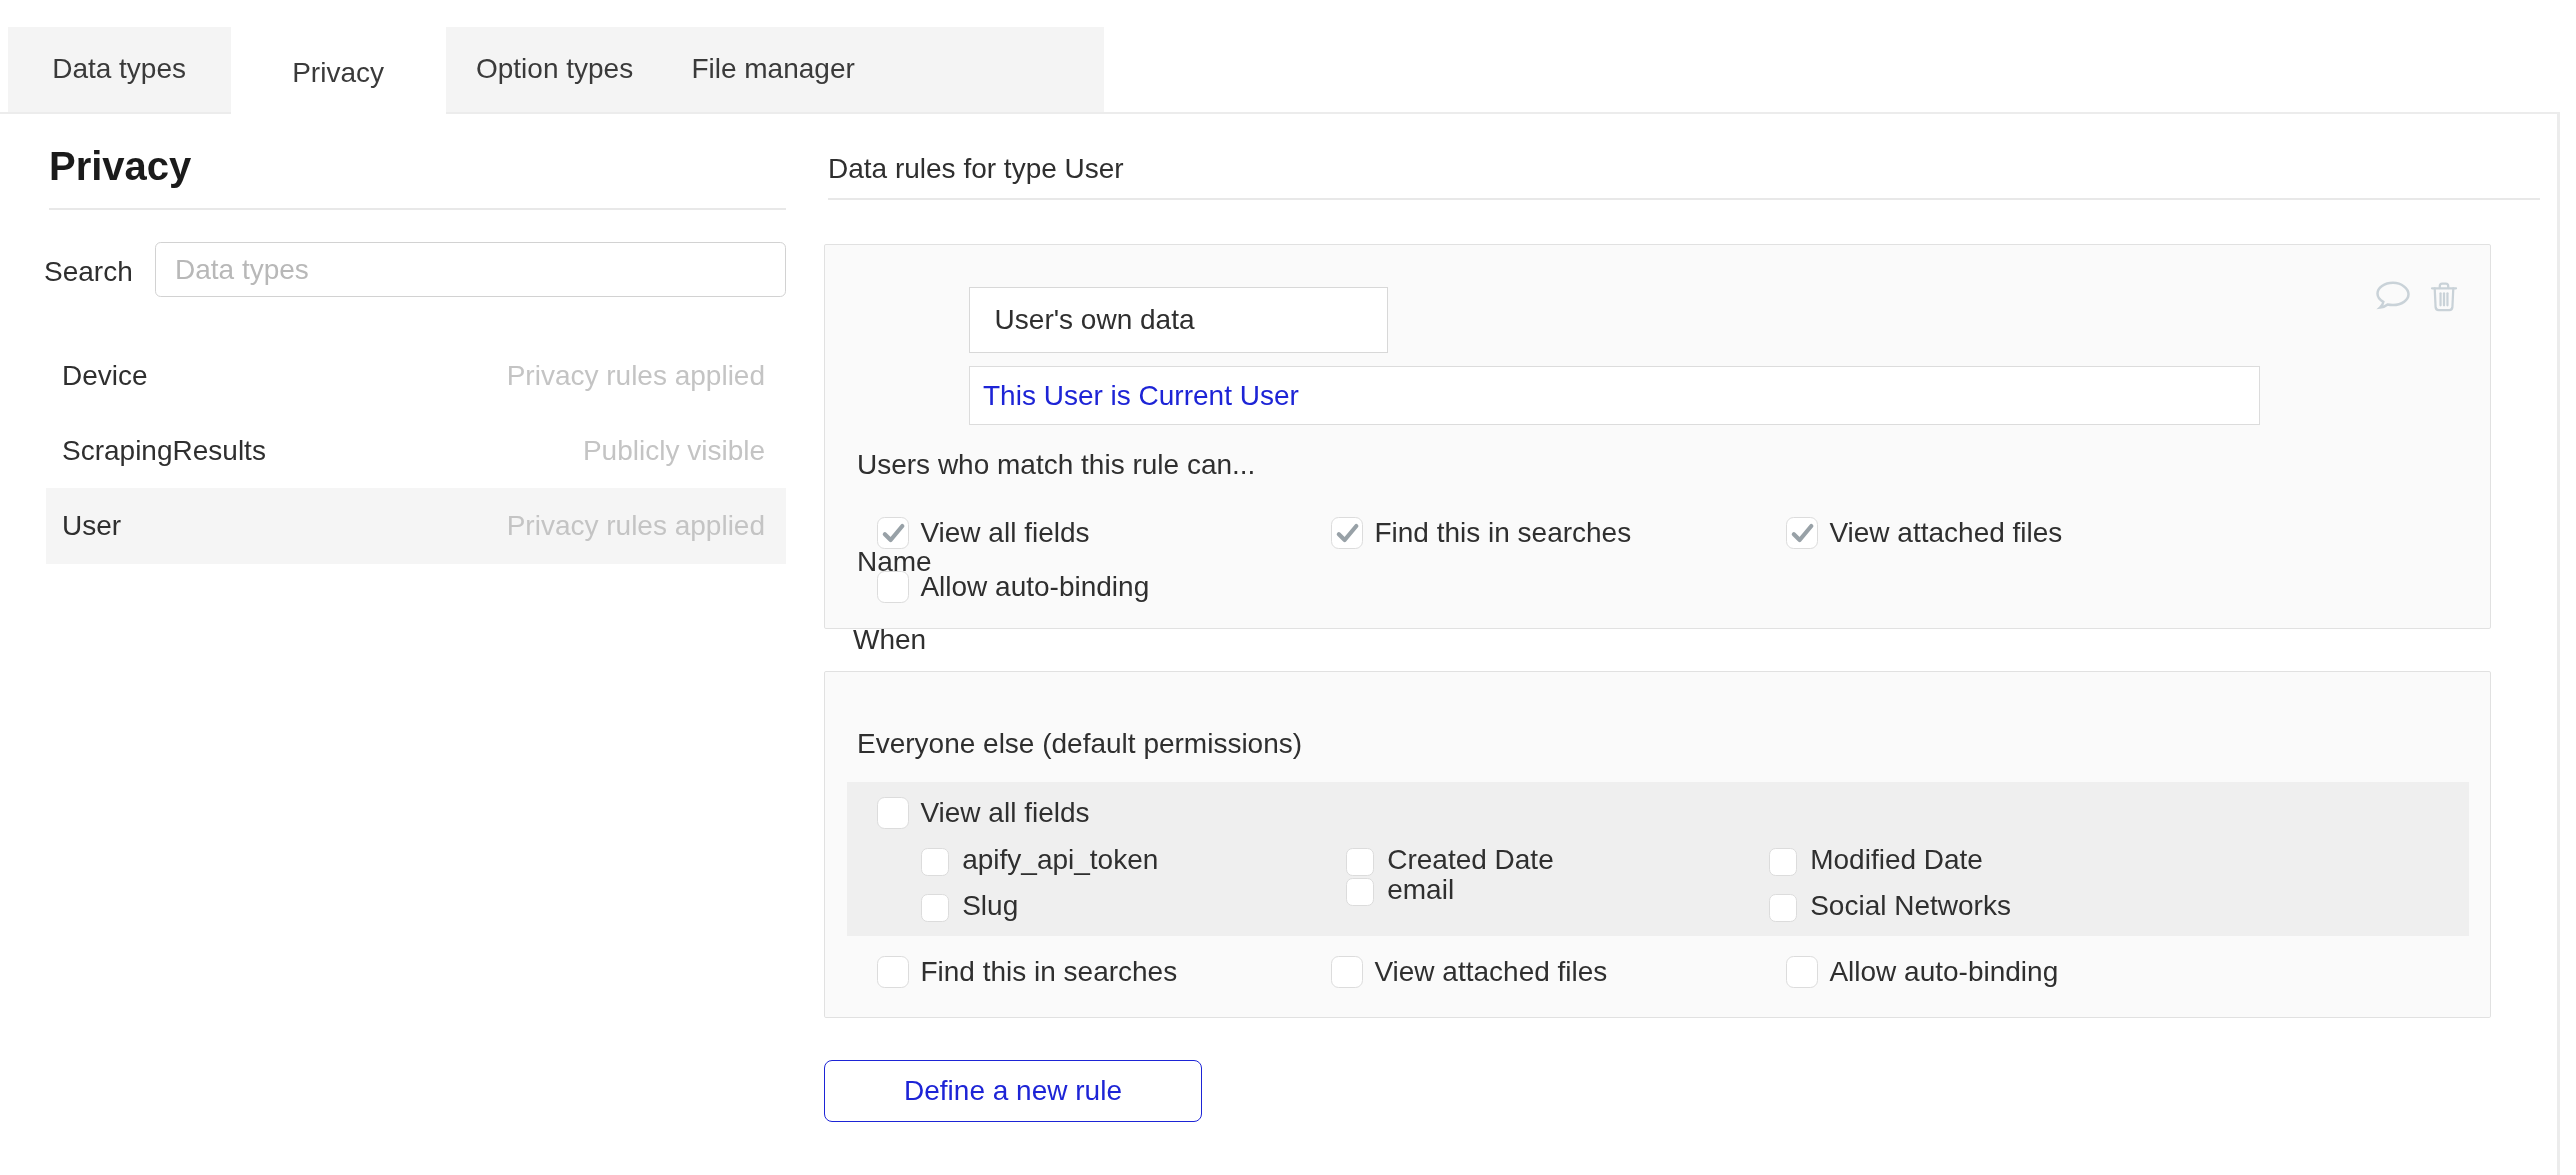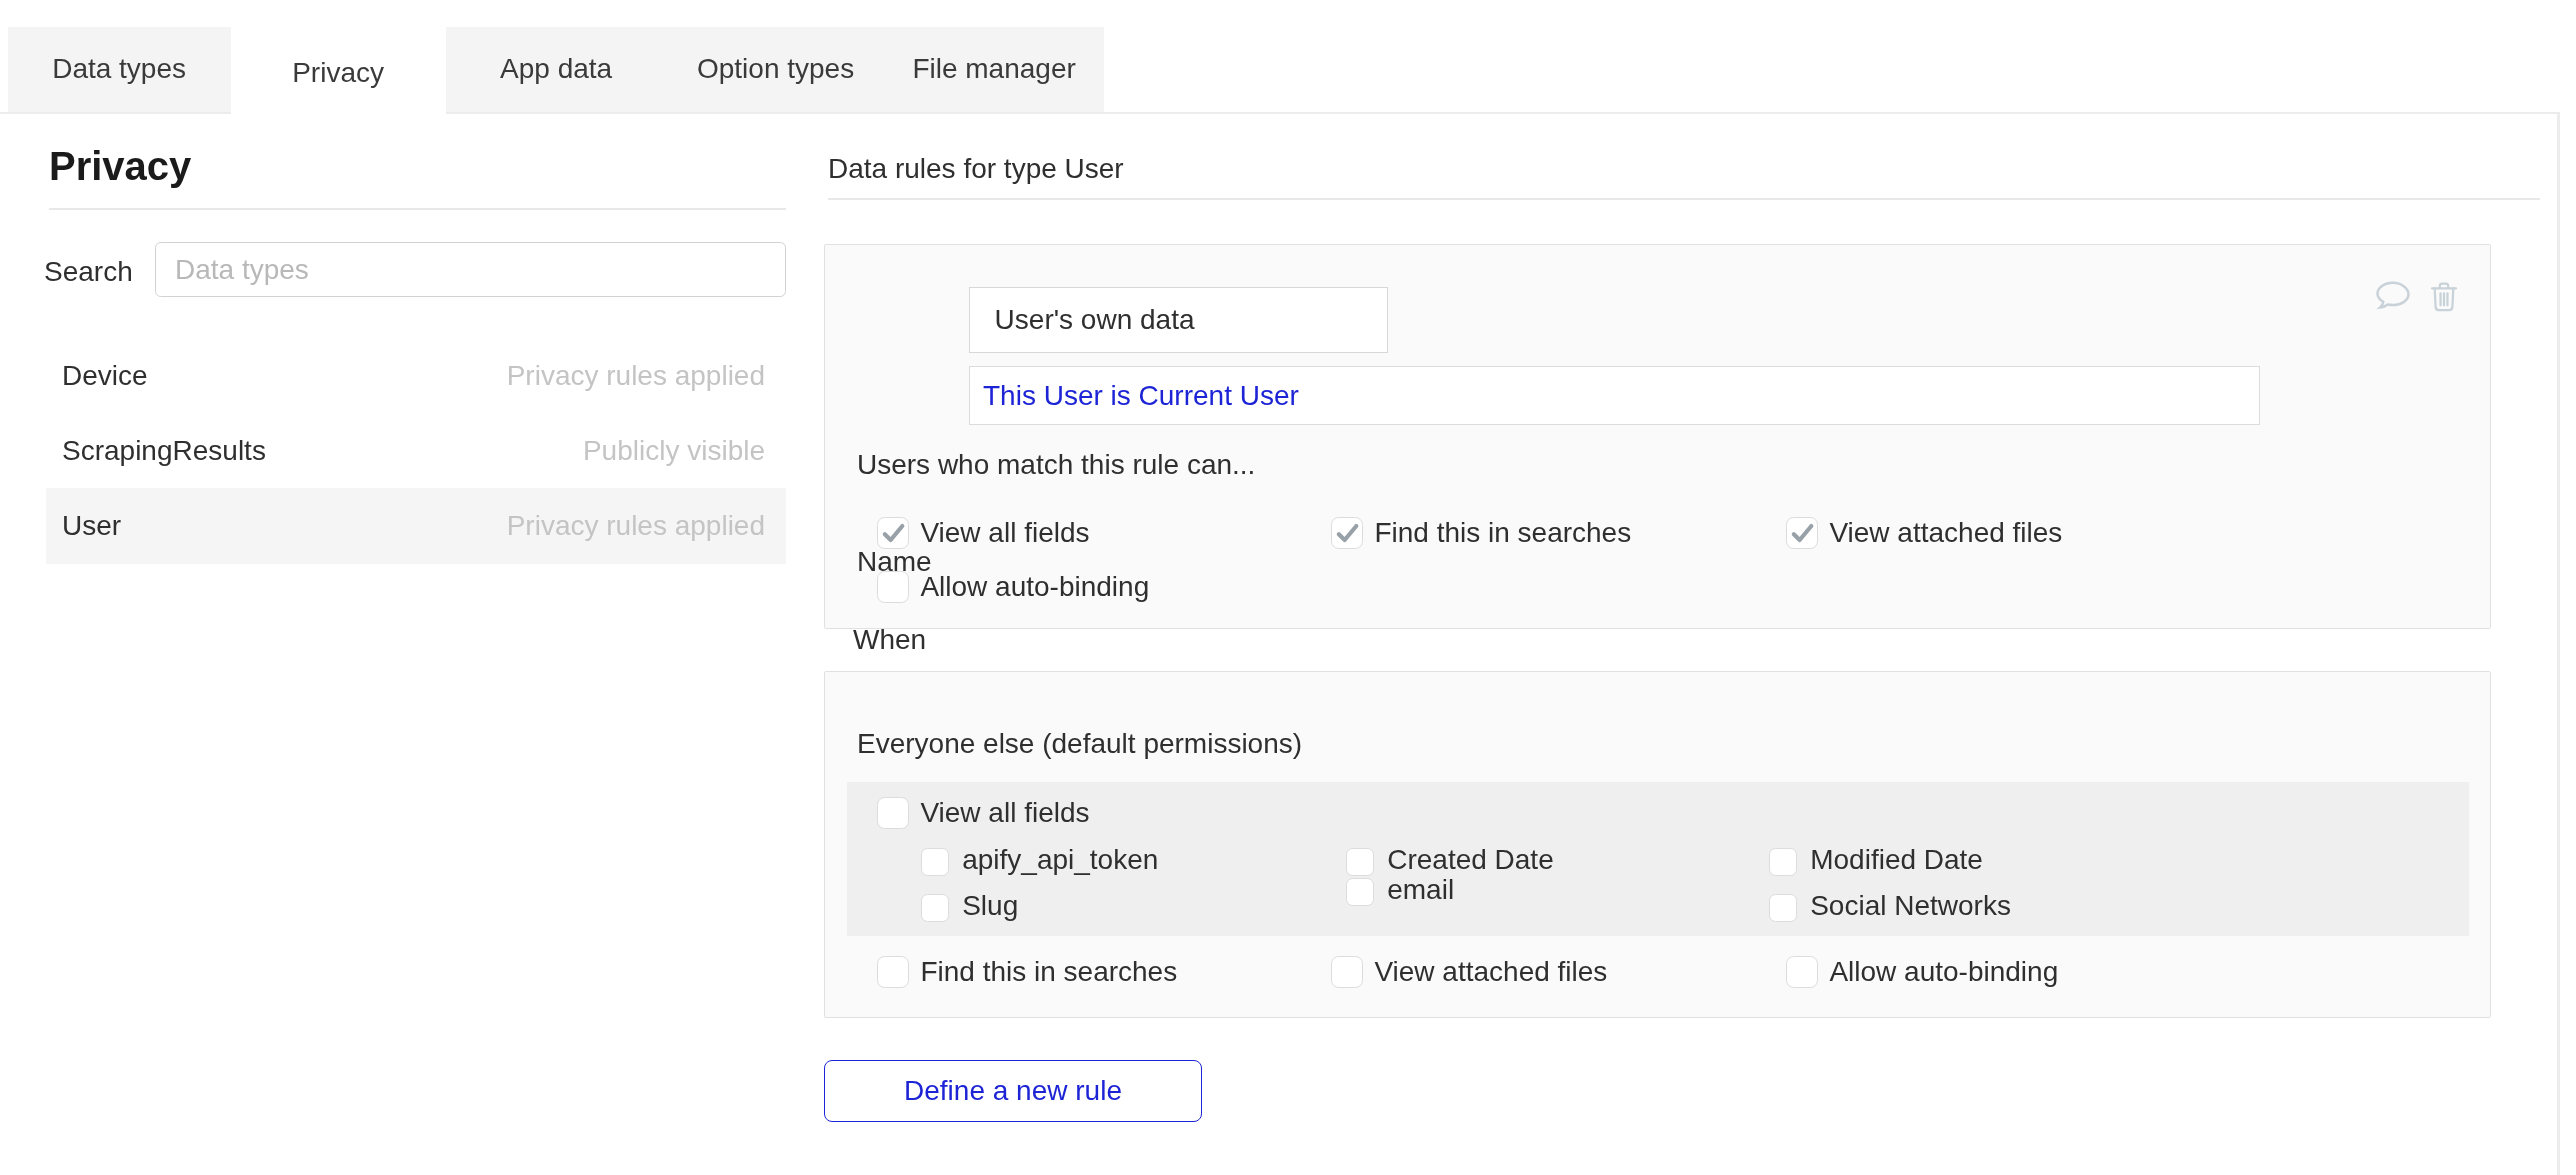--- a/index.html
+++ b/index.html
@@ -81,23 +81,20 @@
 <div class="abs hline"></div>
 <div class="abs vline"></div>
 
 <div class="abs tabbar">
   <div class="tab" style="width:223px">
       <span>Data types</span>
     </div>
   <div class="tab active" style="width:215px">
       <span>Privacy</span>
     </div>
-  <div class="tab" style="width:221px">
-      <span>App data</span>
-    </div>
   <div class="tab" style="width:218px">
       <span>Option types</span>
     </div>
   <div class="tab" style="width:219px">
       <span>File manager</span>
     </div>
 </div>
 
 <div class="abs side-title">Privacy</div>
 <div class="abs side-divider"></div>

